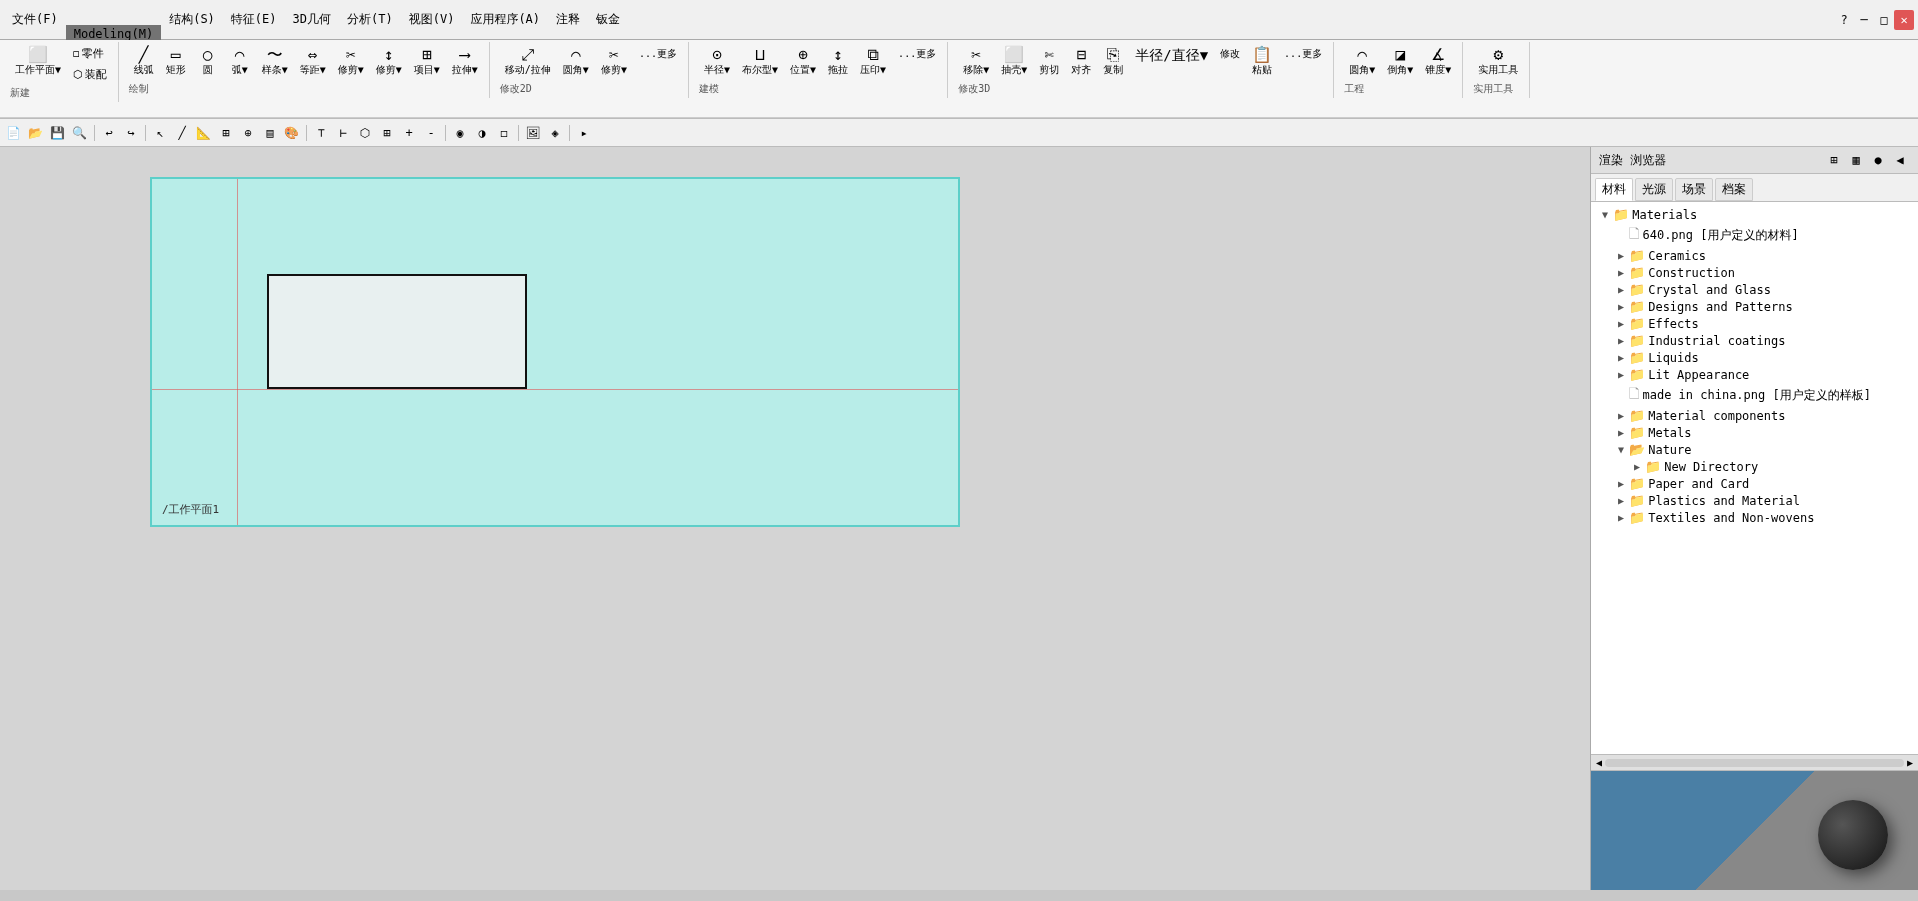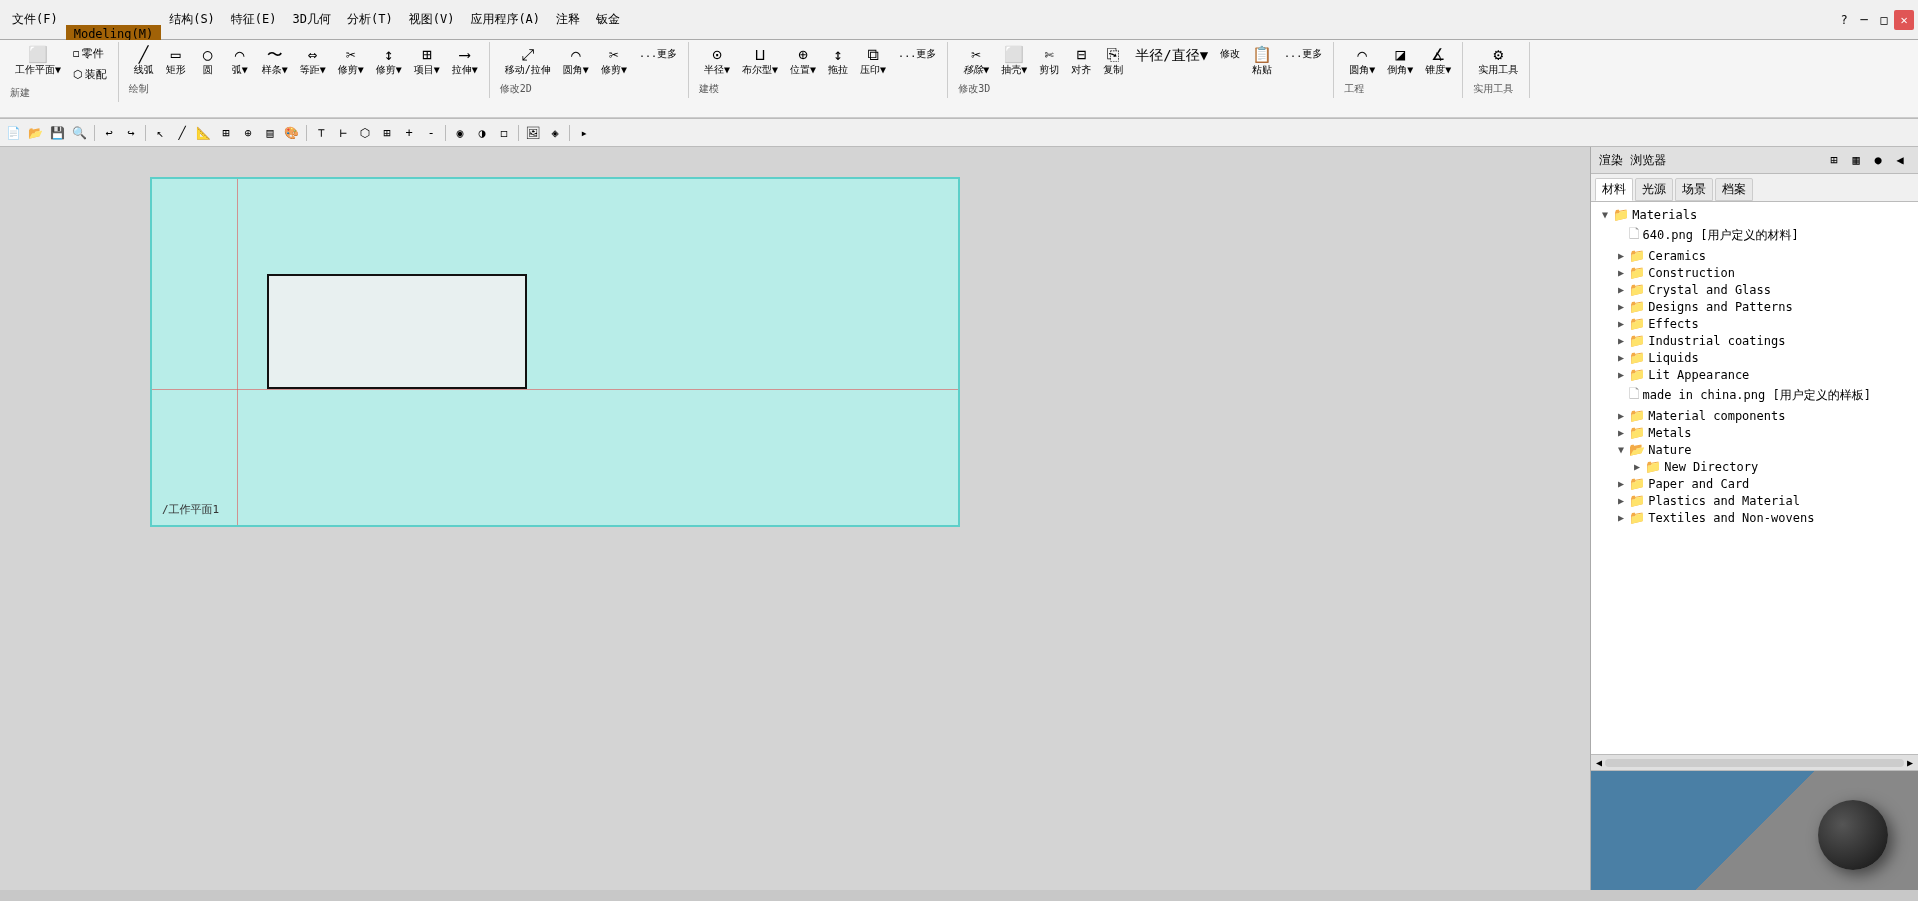--- a/index.html
+++ b/index.html
@@ -6,21 +6,21 @@
     body { width: 1918px; height: 901px; overflow: hidden; background: #c8c8c8; font-family: 'SimSun', 'MS Gothic', monospace; font-size: 12px; }
 
     
     #menu-bar {
       display: flex; align-items: center; background: #f0f0f0;
       border-bottom: 1px solid #aaa; height: 40px; padding: 0 4px;
     }
     .menu-item {
       padding: 2px 8px; cursor: pointer; font-size: 12px; white-space: nowrap;
     }
-    .menu-item.active { background: #a16207; margin-top: 28px; }
+    .menu-item.active { background: #737373; margin-top: 28px; }
 
     
     #ribbon {
       background: #f5f5f5; border-bottom: 1px solid #bbb;
       display: flex; flex-direction: column;
     }
     .ribbon-group {
       display: flex; flex-direction: column; align-items: center; border-right: 1px solid #ccc;
       padding: 2px 6px; min-width: 60px;
     }
@@ -268,21 +268,21 @@
           <span style="font-size:10px;">...更多</span>
         </div>
       </div>
       <div class="ribbon-group-label">建模</div>
     </div>
 
     <div class="ribbon-group" style="min-width:160px;">
       <div class="ribbon-group-items">
         <div class="ribbon-btn">
           <span class="icon">✂</span>
-          <span style="font-size:10px;font-style:italic;">移除▼</span>
+          <span style="font-size:10px;">移除▼</span>
         </div>
         <div class="ribbon-btn">
           <span class="icon">⬜</span>
           <span style="font-size:10px;">抽壳▼</span>
         </div>
         <div class="ribbon-btn">
           <span class="icon">✄</span>
           <span style="font-size:10px;">剪切</span>
         </div>
         <div class="ribbon-btn">

